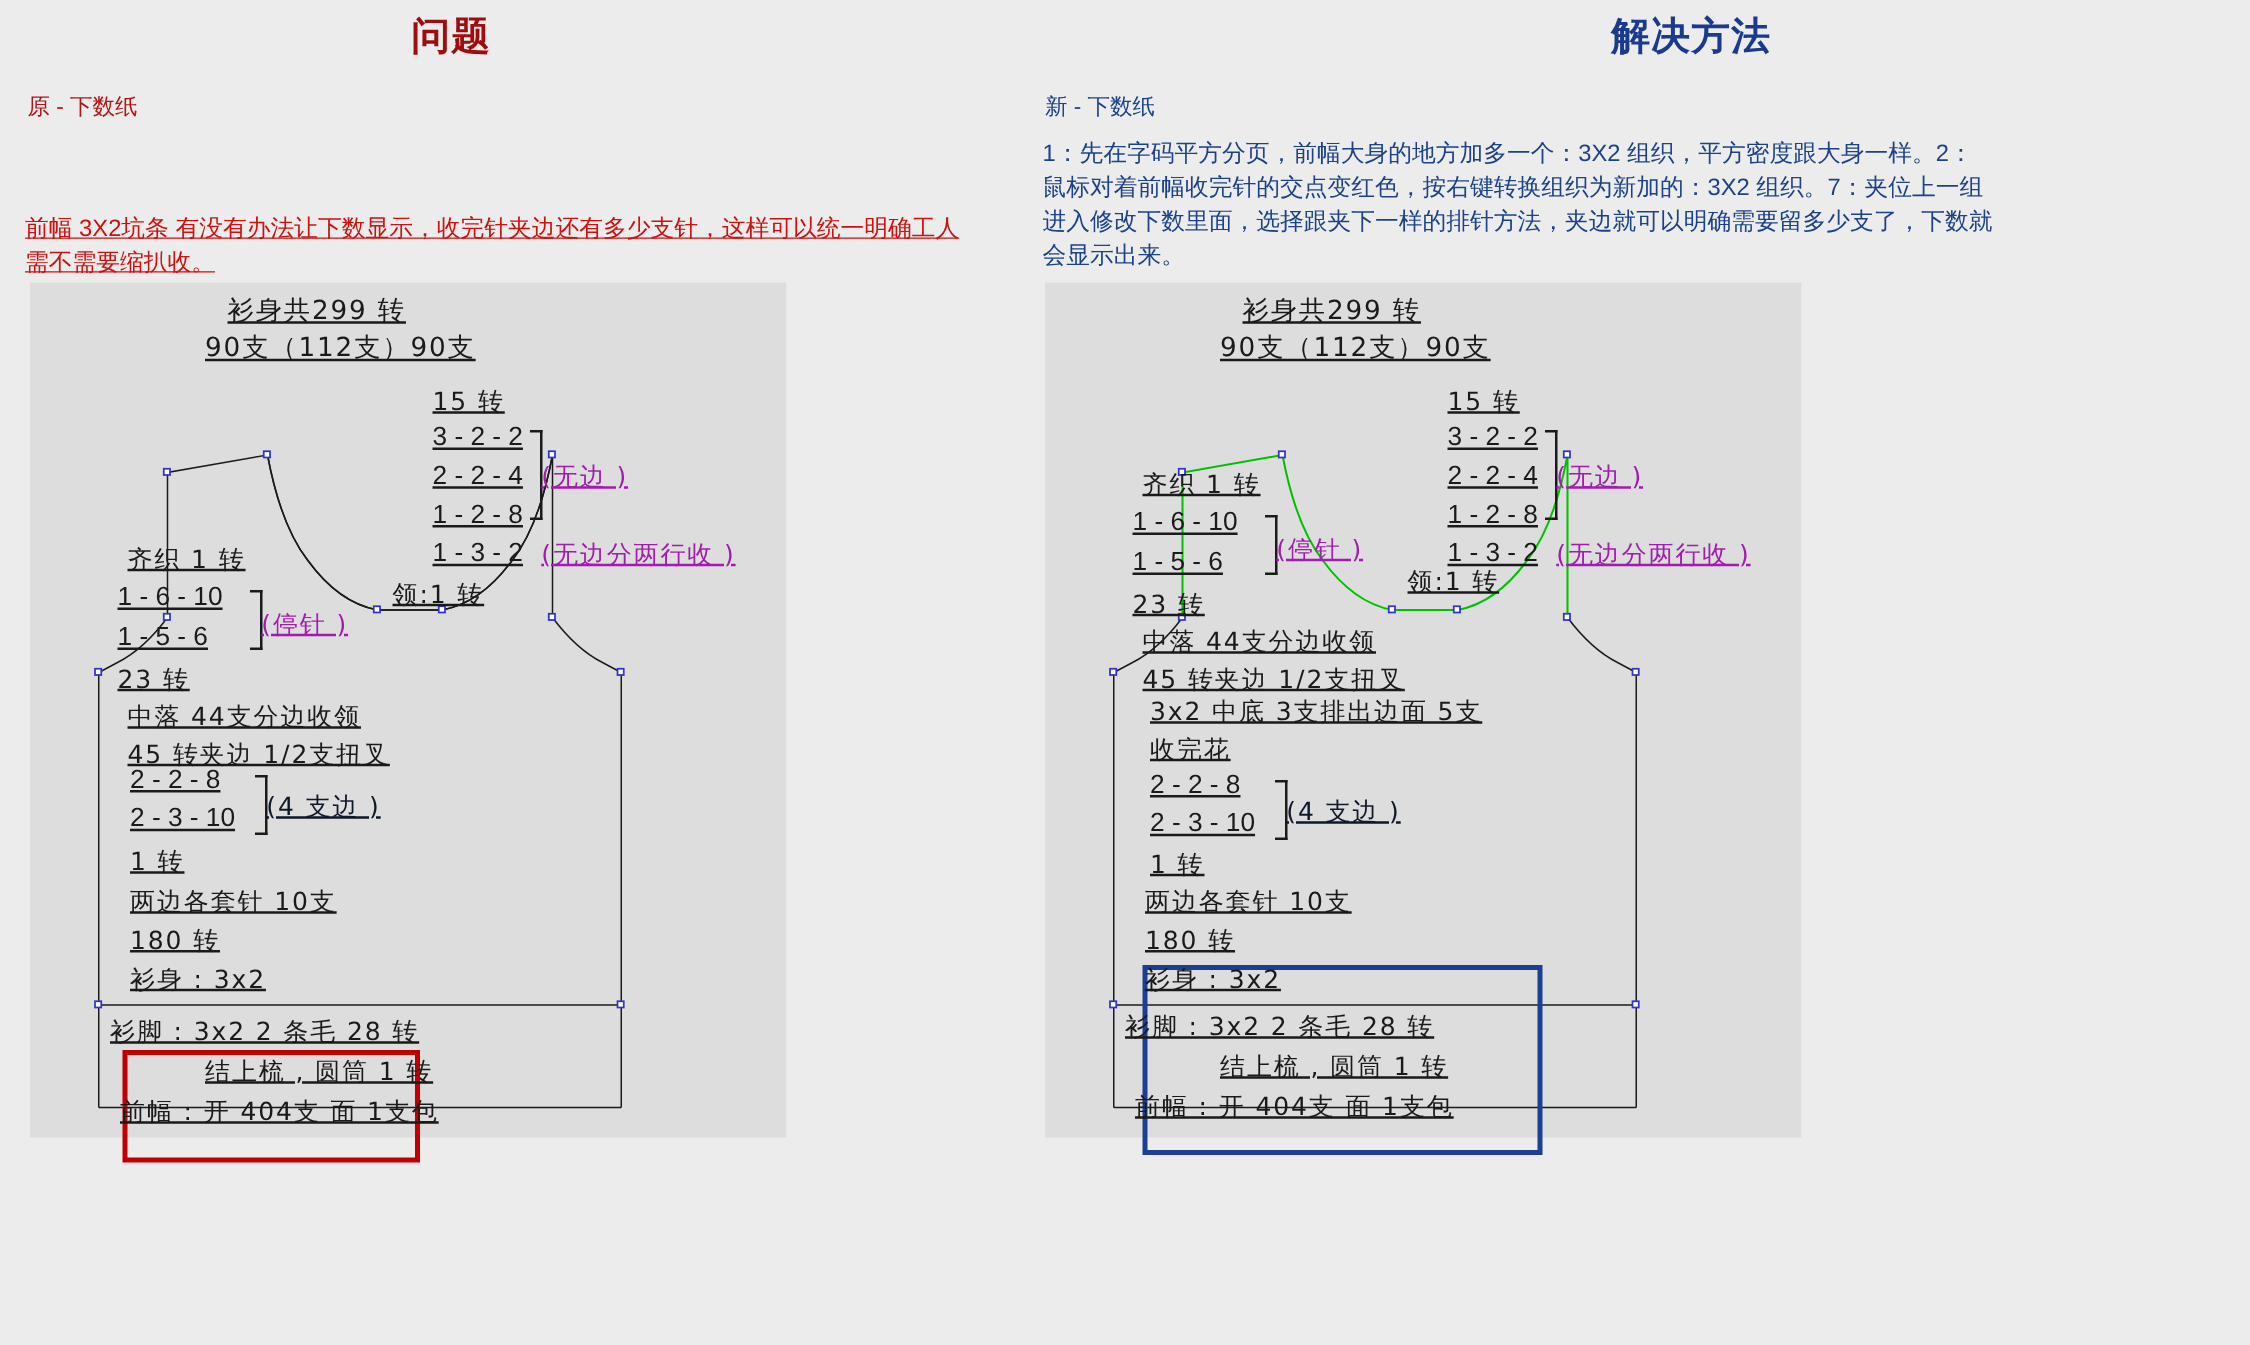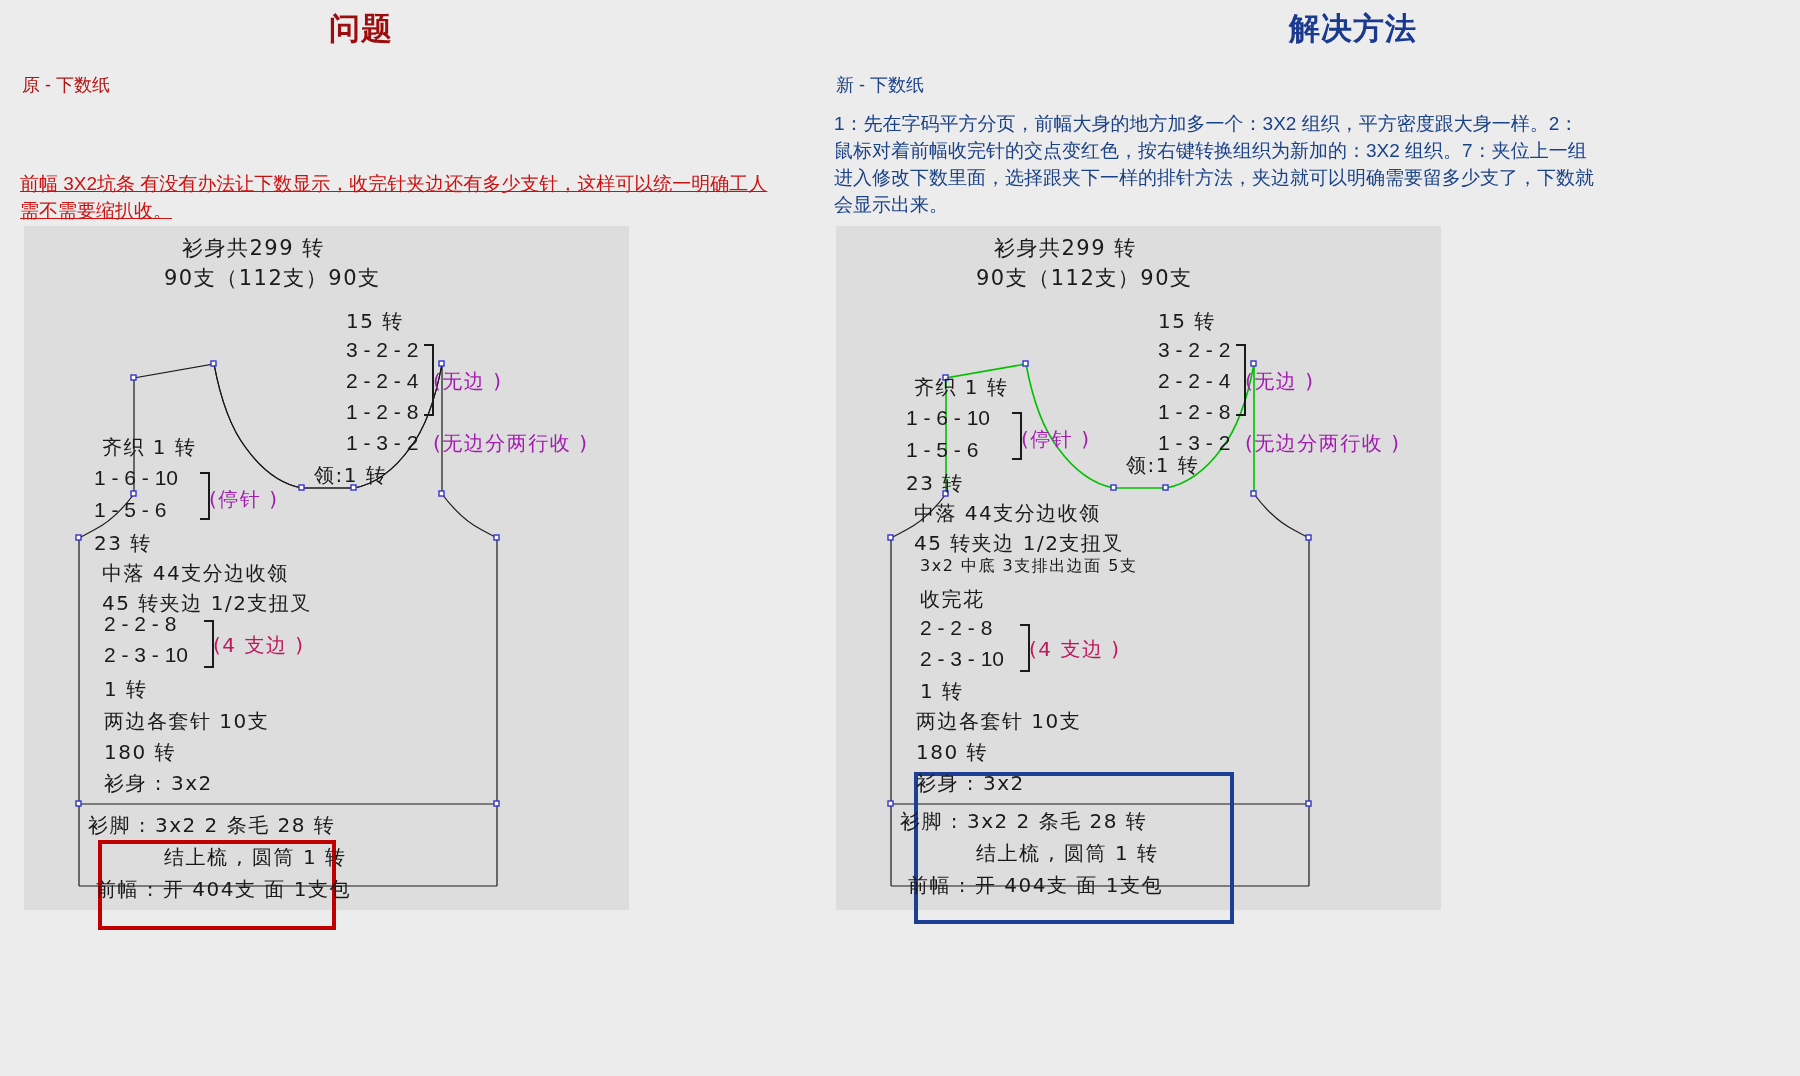--- a/index.html
+++ b/index.html
@@ -31,26 +31,26 @@
   .intro{position:absolute;font-size:19px;line-height:27px;}
   #left-panel .intro{color:#cc1111;left:4px;top:170px;width:760px;text-decoration:underline;}
   #right-panel .intro{color:#1b4287;left:6px;top:110px;width:760px;}
 
   .sheet{
     position:absolute;background:#dddddd;
     left:8px;width:605px;top:226px;height:684px;
   }
   #right-panel .sheet{left:8px;width:605px;top:226px;height:684px;}
 
-  .sheet-text{position:absolute;color:#1a1a1a;white-space:nowrap;}
+  .sheet-text{position:absolute;color:#1a1a1a;white-space:nowrap;text-decoration:underline;}
   .cn{font-family:"DejaVu Sans","Liberation Sans",sans-serif;letter-spacing:1.5px;}
   .num{font-family:"Liberation Sans",sans-serif;}
 
   .green{color:#a21caf;}
-  .orange{color:#be185d;}
+  .orange{color:#0f172a;}
 
   svg.garment{position:absolute;left:0;top:0;overflow:visible;}
 
   .hl-box{position:absolute;box-sizing:border-box;}
   #red-highlight{border:4px solid #c00000;left:74px;top:614px;width:238px;height:90px;}
   #blue-highlight{border:4px solid #1c3f94;left:78px;top:546px;width:320px;height:152px;}
 
   .brace{position:absolute;border:2px solid #1a1a1a;border-left:none;}
 </style>
 </head>
@@ -193,21 +193,21 @@
     <div class="sheet-text num" style="left:70px;top:212px;font-size:21px;">1 - 5 - 6</div>
     <div class="brace" style="left:176px;top:186px;width:8px;height:44px;"></div>
     <div class="sheet-text cn green" style="left:185px;top:200px;font-size:20px;">(停针 )</div>
 
     <div class="sheet-text cn" style="left:70px;top:244px;font-size:20px;">23 转</div>
     <div class="sheet-text cn" style="left:290px;top:226px;font-size:20px;">领:1 转</div>
     <div class="sheet-text cn" style="left:78px;top:274px;font-size:20px;">中落 44支分边收领</div>
     <div class="sheet-text cn" style="left:78px;top:304px;font-size:20px;">45 转夹边 1/2支扭叉</div>
 
     <div class="hl-box" id="blue-highlight"></div>
-    <div class="sheet-text cn" style="left:84px;top:330px;font-size:16px;">3x2   中底 3支排出边面 5支</div>
+    <div class="sheet-text cn" style="left:84px;top:330px;font-size:20px;">3x2   中底 3支排出边面 5支</div>
     <div class="sheet-text cn" style="left:84px;top:360px;font-size:20px;">收完花</div>
     <div class="sheet-text num" style="left:84px;top:390px;font-size:21px;">2 - 2 - 8</div>
     <div class="sheet-text num" style="left:84px;top:421px;font-size:21px;">2 - 3 - 10</div>
     <div class="brace" style="left:184px;top:398px;width:8px;height:44px;"></div>
     <div class="sheet-text cn orange" style="left:193px;top:410px;font-size:20px;">(4 支边 )</div>
     <div class="sheet-text cn" style="left:84px;top:452px;font-size:20px;">1 转</div>
 
     <div class="sheet-text cn" style="left:80px;top:482px;font-size:20px;">两边各套针 10支</div>
     <div class="sheet-text cn" style="left:80px;top:513px;font-size:20px;">180 转</div>
     <div class="sheet-text cn" style="left:80px;top:544px;font-size:20px;">衫身 : 3x2</div>

